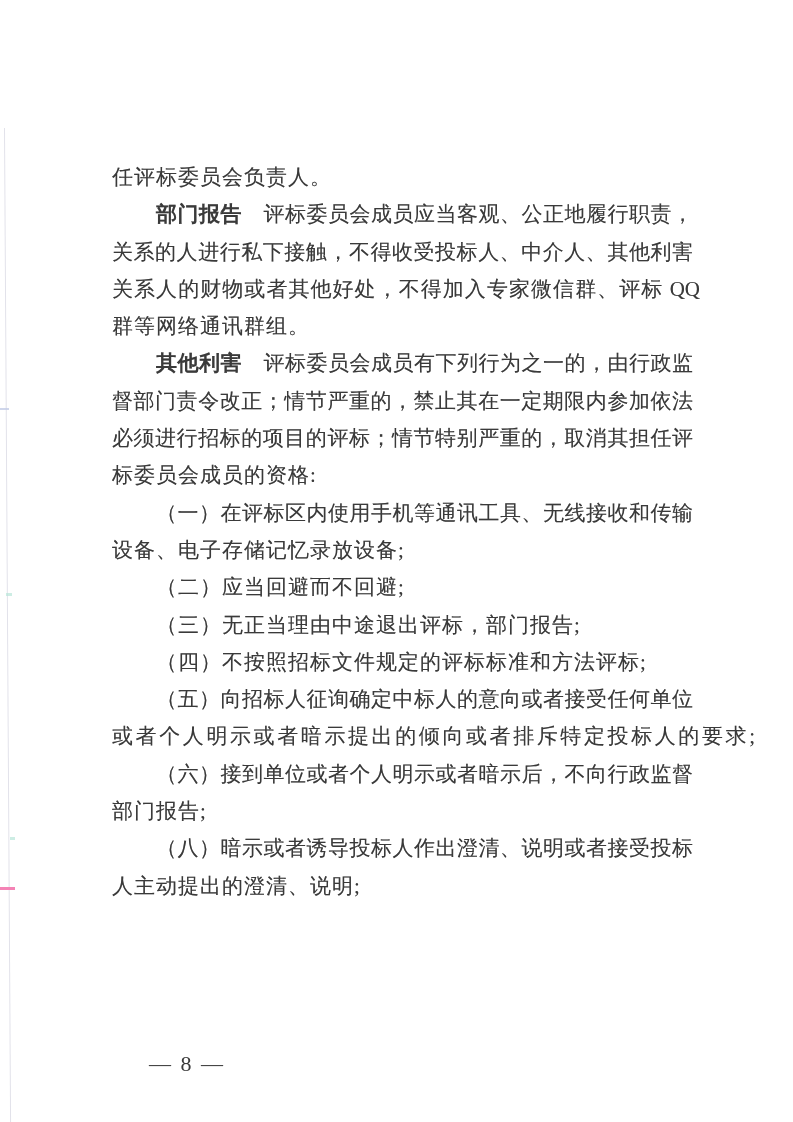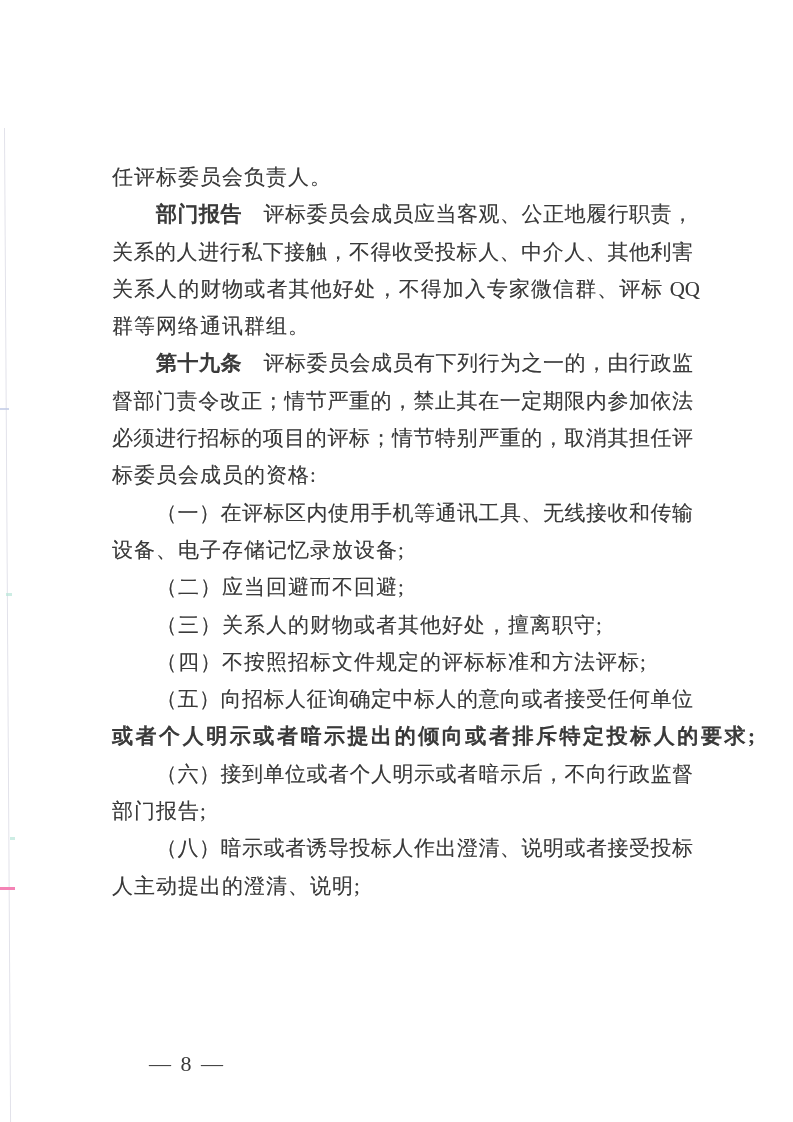--- a/index.html
+++ b/index.html
@@ -65,31 +65,31 @@
   <div class="artifact teal-mark-1" style="background: rgb(184, 230, 216);"></div>
   <div class="artifact pink-mark" style="background: rgb(244, 131, 181);"></div>
   <div class="artifact teal-mark-2" style="background: rgb(184, 230, 216);"></div>
 
   <div class="text-block">
       <div class="line">任评标委员会负责人。</div>
       <div class="line indent justify"><span class="article-no">部门报告</span>　评标委员会成员应当客观、公正地履行职责，</div>
       <div class="line justify">关系的人进行私下接触，不得收受投标人、中介人、其他利害</div>
       <div class="line justify" style="width: 588px;">关系人的财物或者其他好处，不得加入专家微信群、评标 QQ</div>
       <div class="line">群等网络通讯群组。</div>
-      <div class="line indent justify"><span class="article-no">第十九条</span>　评标委员会成员有下列行为之一的，由行政监</div>
+      <div class="line indent justify"><span class="article-no">其他利害</span>　评标委员会成员有下列行为之一的，由行政监</div>
       <div class="line justify">督部门责令改正；情节严重的，禁止其在一定期限内参加依法</div>
       <div class="line justify">必须进行招标的项目的评标；情节特别严重的，取消其担任评</div>
       <div class="line">标委员会成员的资格:</div>
       <div class="line indent justify">（一）在评标区内使用手机等通讯工具、无线接收和传输</div>
       <div class="line">设备、电子存储记忆录放设备;</div>
       <div class="line indent">（二）应当回避而不回避;</div>
-      <div class="line indent">（三）关系人的财物或者其他好处，擅离职守;</div>
+      <div class="line indent">（三）无正当理由中途退出评标，部门报告;</div>
       <div class="line indent">（四）不按照招标文件规定的评标标准和方法评标;</div>
       <div class="line indent justify">（五）向招标人征询确定中标人的意向或者接受任何单位</div>
-      <div class="line justify" style="width: 643px; font-weight: bold;">或者个人明示或者暗示提出的倾向或者排斥特定投标人的要求;</div>
+      <div class="line justify" style="width: 643px;">或者个人明示或者暗示提出的倾向或者排斥特定投标人的要求;</div>
       <div class="line indent justify">（六）接到单位或者个人明示或者暗示后，不向行政监督</div>
       <div class="line">部门报告;</div>
       <div class="line indent justify">（八）暗示或者诱导投标人作出澄清、说明或者接受投标</div>
       <div class="line">人主动提出的澄清、说明;</div>
     </div>
 
   <div class="footer">— 8 —</div>
 </div>
 
 </body></html>

